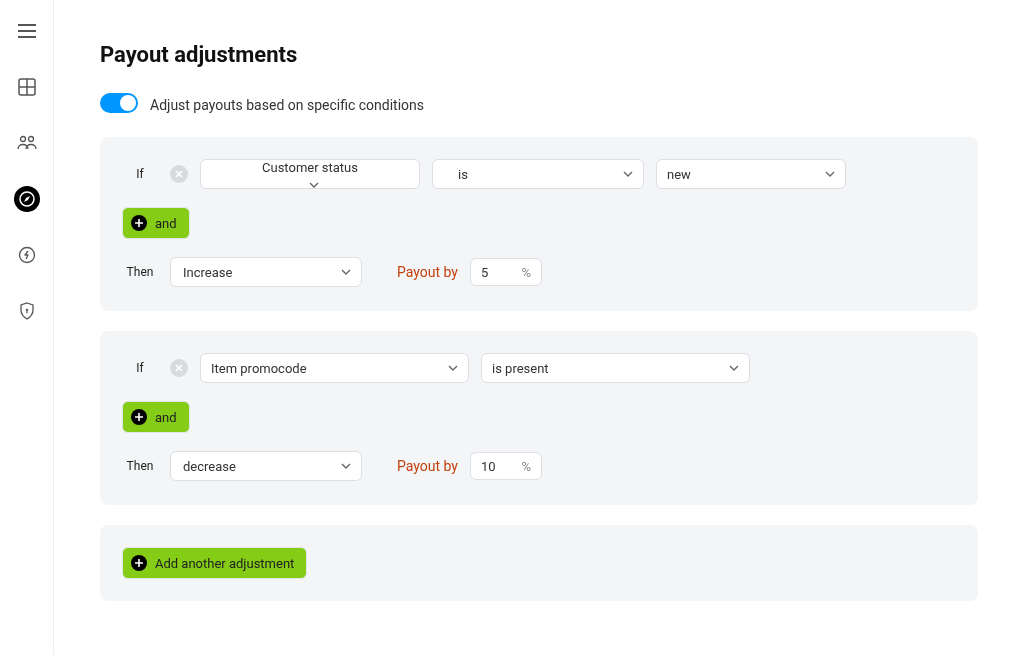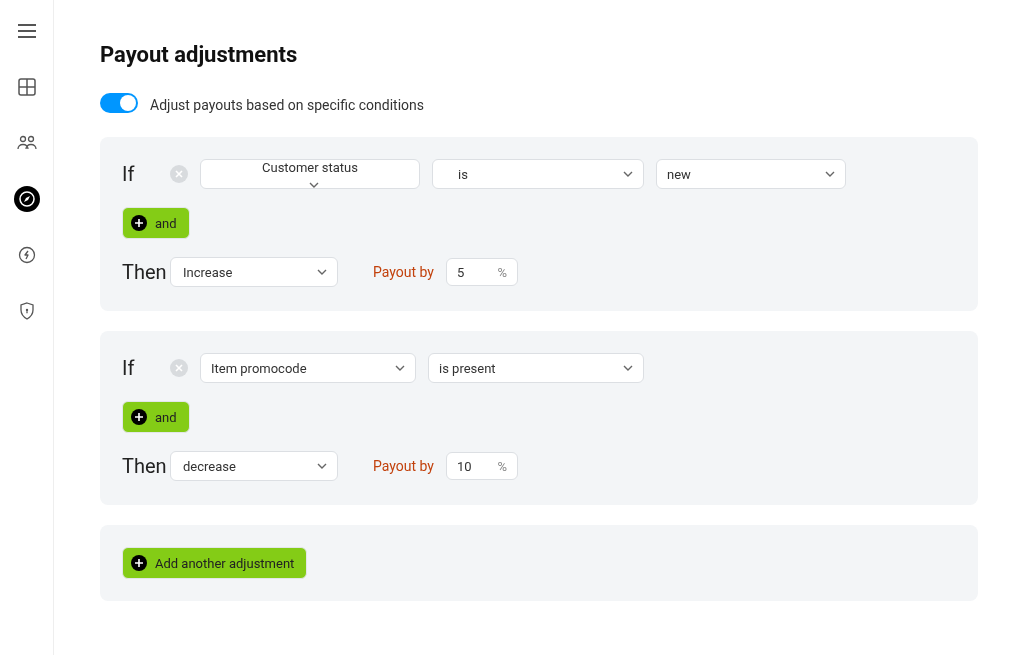--- a/index.html
+++ b/index.html
@@ -84,23 +84,24 @@
     .row {
       display: flex;
       align-items: center;
       gap: 12px;
       flex-wrap: wrap;
     }
     .row + .row {
       margin-top: 18px;
     }
     .row-label {
-      font-size: 20px;
+      font-size: 12px;
       color: #222;
       width: 36px;
+      text-align: center;
     }
     .remove-btn {
       width: 18px;
       height: 18px;
       border-radius: 50%;
       background: #d8dbde;
       display: inline-flex;
       align-items: center;
       justify-content: center;
       cursor: pointer;
@@ -117,22 +118,22 @@
       justify-content: space-between;
       padding: 0 10px;
       font-size: 13px;
       color: #333;
       cursor: pointer;
     }
     .select .chev { color: #666; margin-left: 8px; flex-shrink: 0; }
     .w-attr { width: 220px; flex-direction: column; }
     .w-op { width: 212px; padding-left: 25px; }
     .w-val { width: 190px; }
-    .w-op-wide { width: 216px; }
-    .w-action { width: 168px; padding-left: 12px; }
+    .w-op-wide { width: 269px; }
+    .w-action { width: 192px; padding-left: 12px; }
     .chip-btn {
       background: #84cc16;
       border: 1px solid #e3e6e9;
       border-radius: 6px;
       height: 32px;
       display: inline-flex;
       align-items: center;
       gap: 8px;
       padding: 0 12px 0 8px;
       font-size: 13px;

